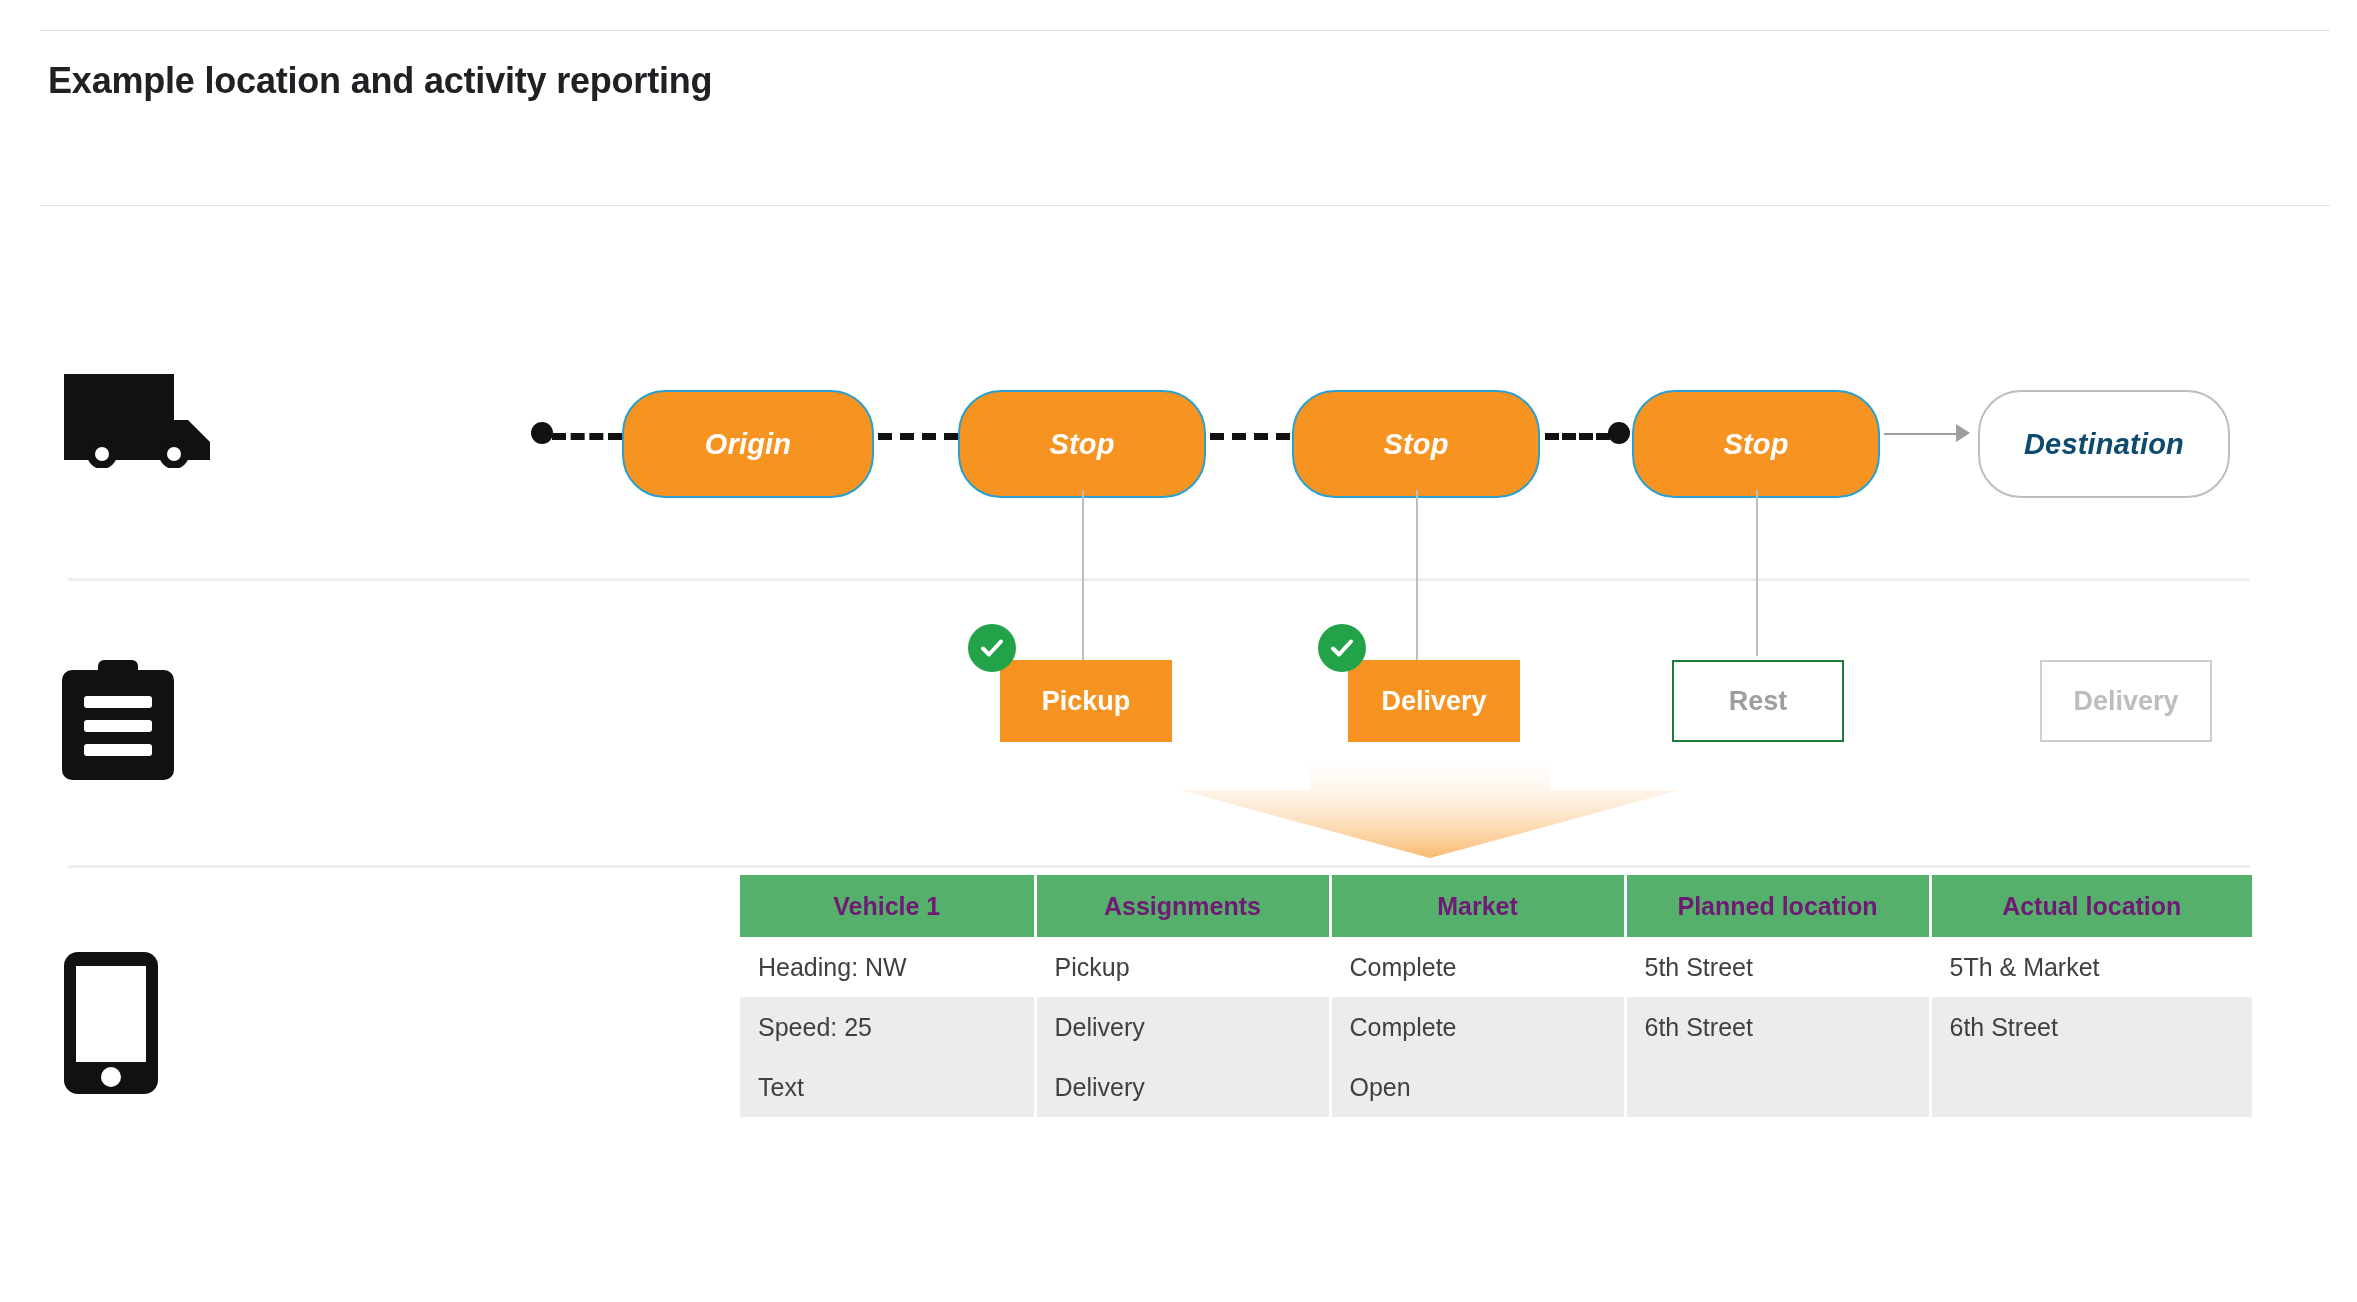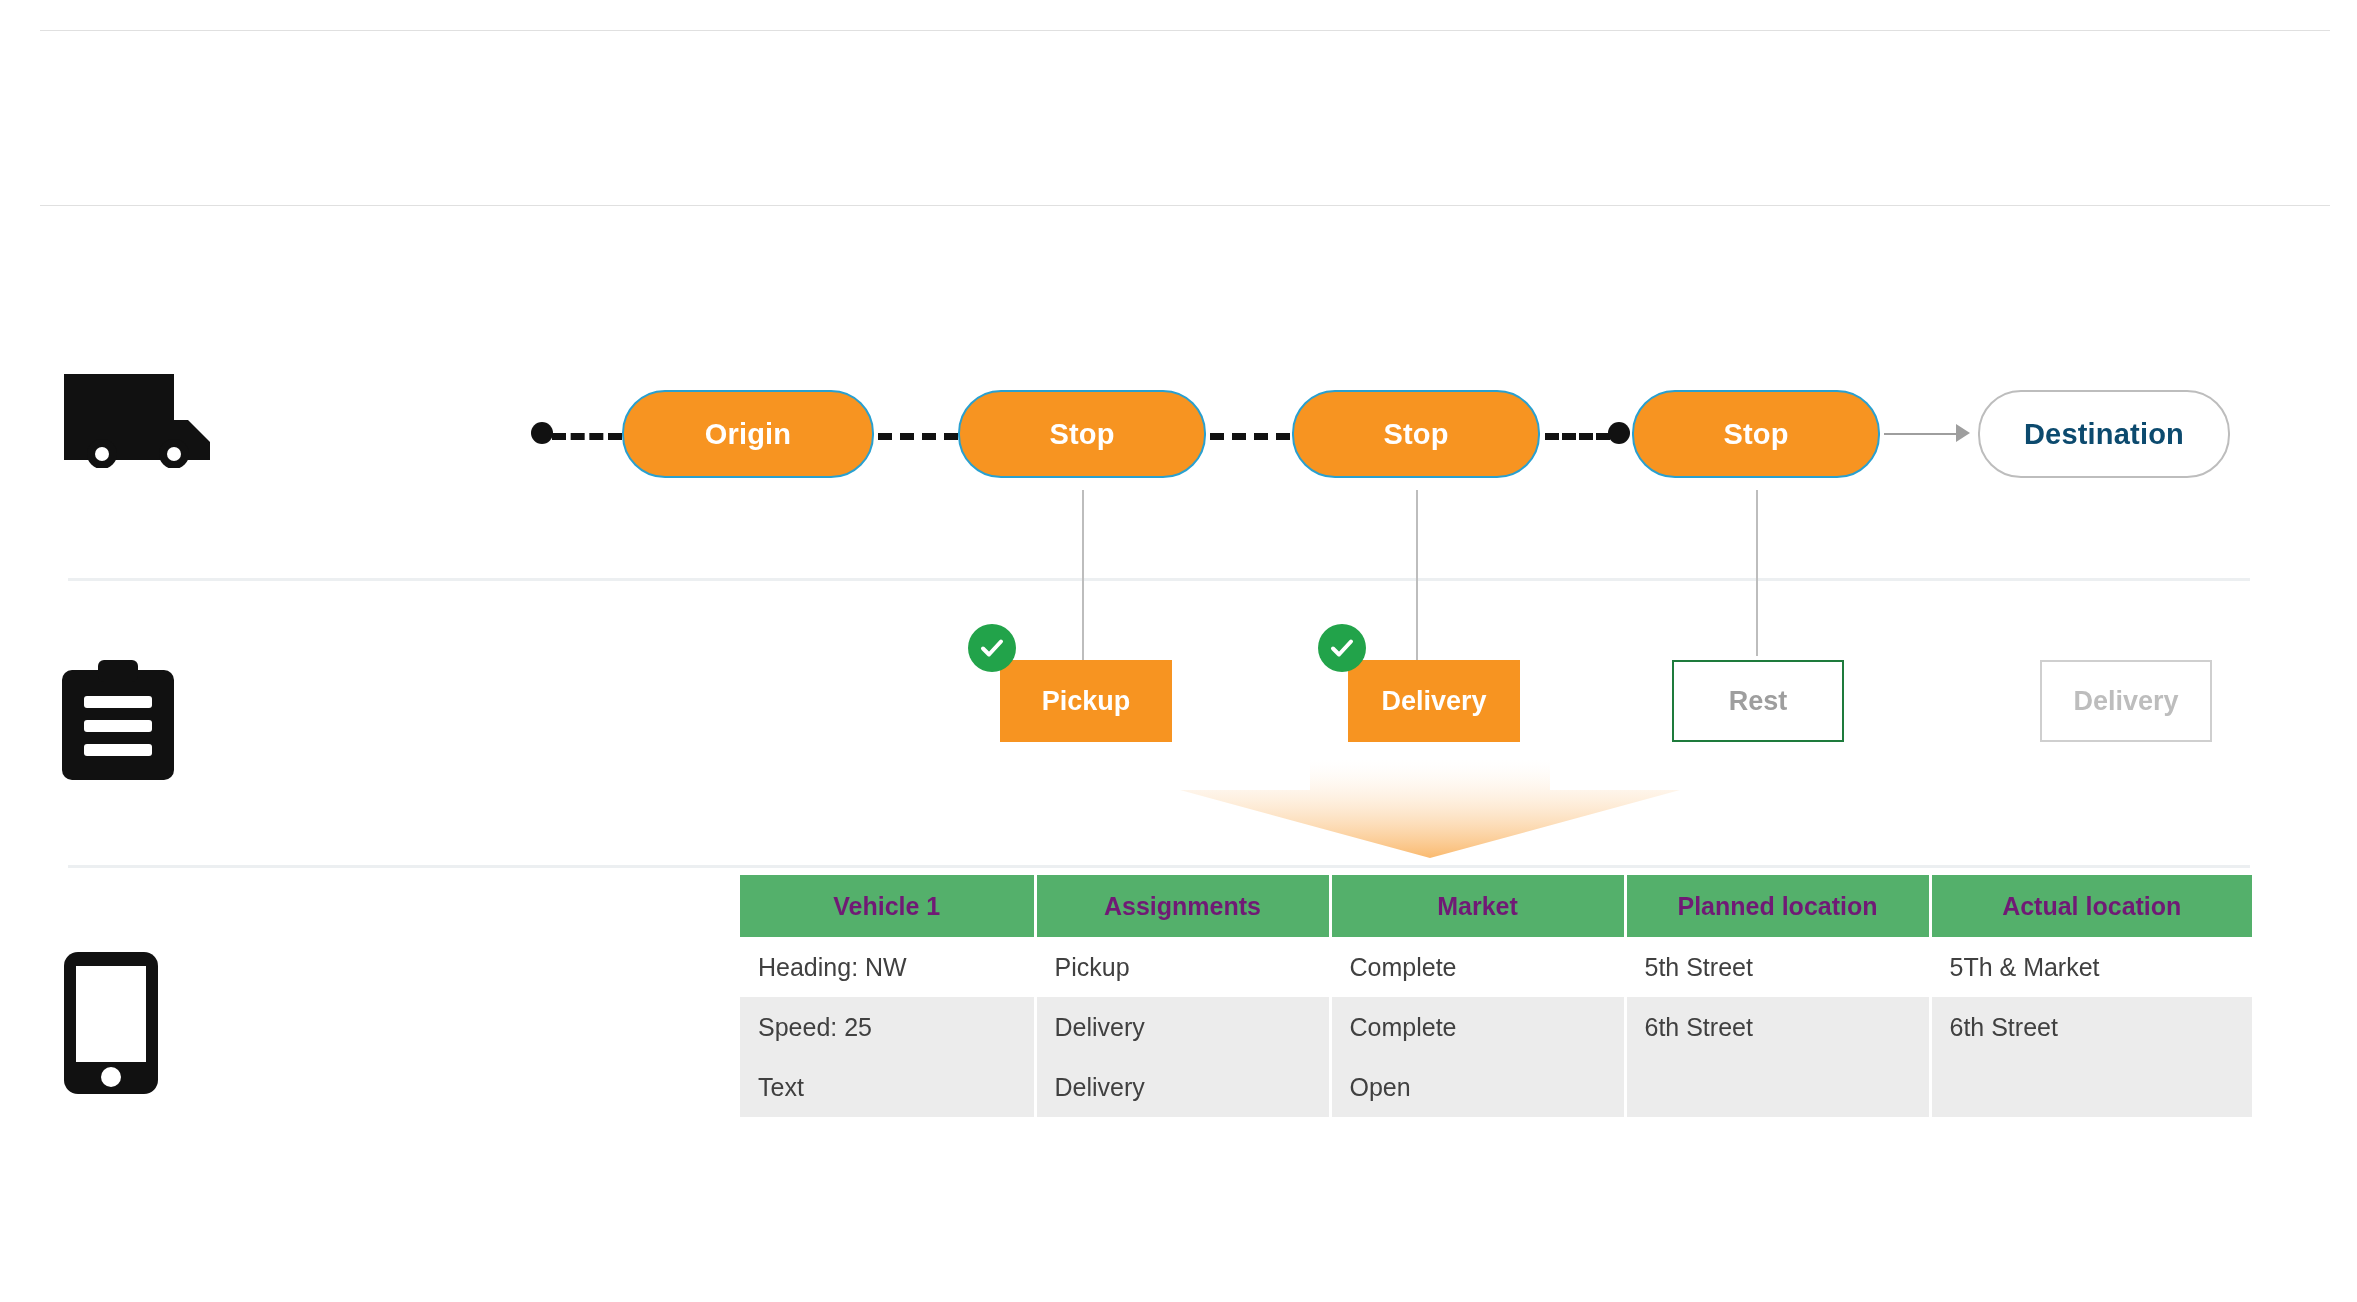--- a/index.html
+++ b/index.html
@@ -57,31 +57,32 @@
   .phone-icon { top: 950px; }
 
   
   .route {
     position: absolute;
     left: 0; top: 380px;
     width: 2357px; height: 110px;
   }
   .node {
     position: absolute;
-    height: 88px;
+    height: 108px;
     border-radius: 43px;
     display: flex;
     align-items: center;
     justify-content: center;
     font-size: 29px;
     font-weight: bold;
     color: #ffffff;
     background: #f79421;
     border: 2px solid #29a0d0;
     letter-spacing: 0.2px;
+    font-style: italic;
   }
   .node.dest {
     background: #ffffff;
     color: #0c4a6e;
     border: 2px solid #bdbdbd;
   }
   .dot {
     position: absolute;
     width: 22px; height: 22px;
     border-radius: 50%;
@@ -193,20 +194,21 @@
   tbody td:last-child { border-right: none; }
   tbody tr.odd td { background: #ffffff; }
   tbody tr.even td { background: #ececec; }
 </style>
 </head>
 <body>
 
 <div id="page">
 
   <div class="top-rule"></div>
+  <div class="page-title">Example location and activity reporting</div>
   <div class="header-rule"></div>
 
   <div class="row-rule r1"></div>
   <div class="row-rule r2"></div>
 
   <div class="icon-col truck-icon">
     <svg width="160" height="100" viewBox="0 0 160 100">
       <path d="M4 6 h110 v46 h14 l22 22 v18 h-146 z" fill="#111111"></path>
       <circle cx="42" cy="86" r="15" fill="#111111"></circle>
       <circle cx="42" cy="86" r="7" fill="#ffffff"></circle>

